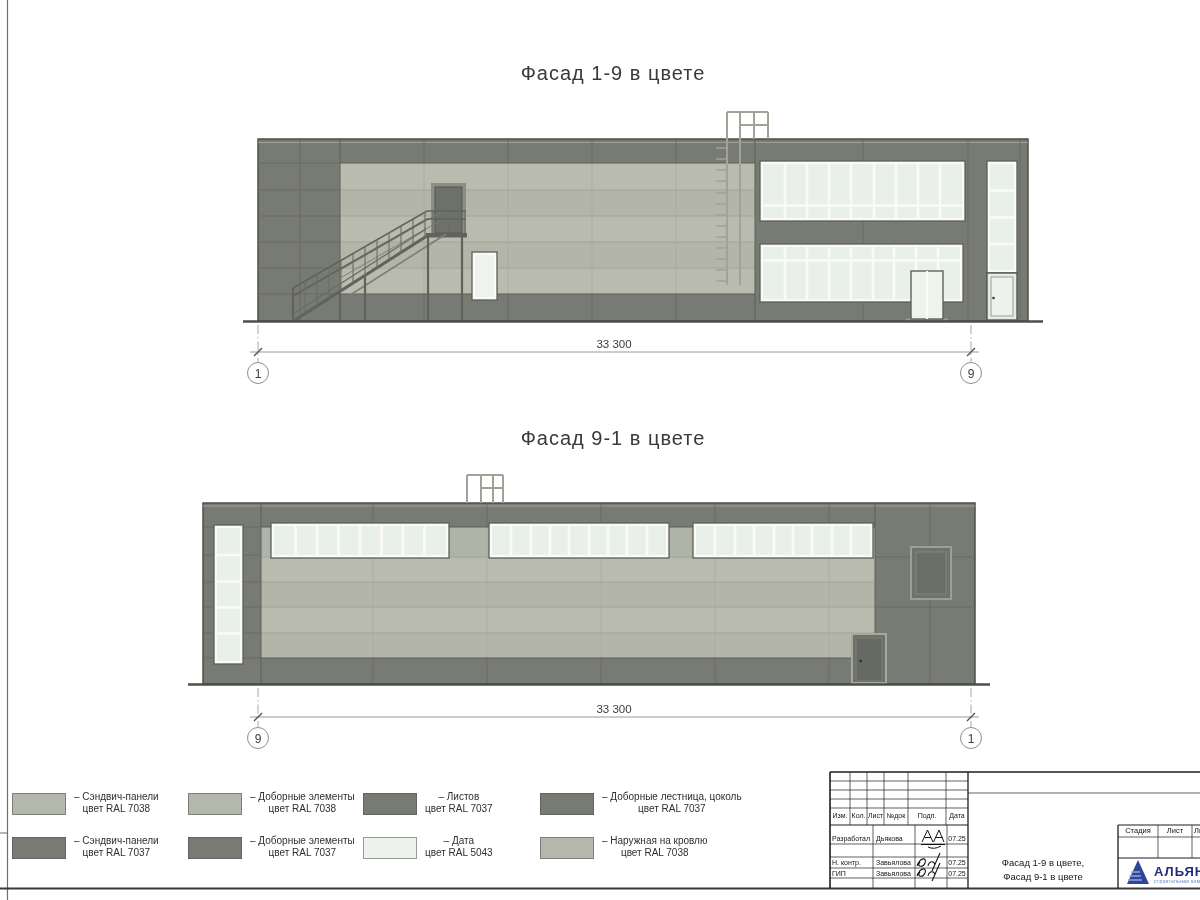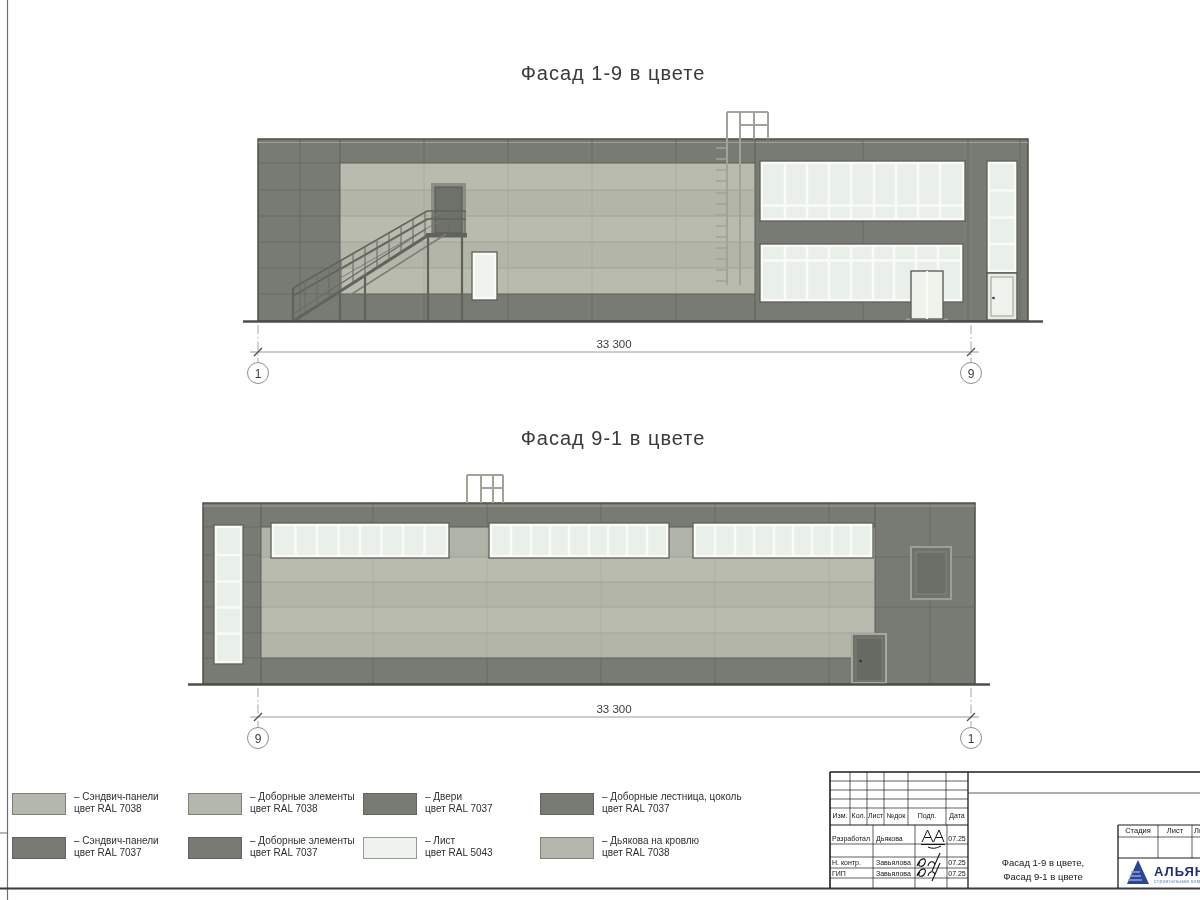--- a/index.html
+++ b/index.html
@@ -1,17 +1,17 @@
 <!DOCTYPE html>
 <html><head>
 <meta charset="utf-8">
 <style>
   html,body{margin:0;padding:0;}
   body{font-family:"Liberation Sans",sans-serif;}
-  .sheet{position:relative;width:1200px;height:900px;background:#ffffff;overflow:hidden;}
+  .sheet{position:relative;width:1200px;height:900px;background:#ffffff;overflow:hidden;text-align:center;}
   svg text{font-family:"Liberation Sans",sans-serif;}
   .t{fill:#3c3c3c;}
   .title-text{font-size:20px;letter-spacing:1px;fill:#3a3a3a;}
   .dim-text{font-size:11.5px;}
   .grid-num{font-size:12px;}
   .tbt{font-size:7px;fill:#141414;}
   .tbt2{font-size:9.5px;fill:#141414;}
   .tbh{font-size:7.5px;fill:#141414;}
   .legend{position:absolute;left:0;top:0;width:830px;height:120px;}
   .legend .item{position:absolute;}
@@ -271,39 +271,39 @@
   <div class="item" style="left:188px;top:837px;">
     <div class="sw" style="background: rgb(120, 123, 115);"></div>
     <div class="txt">
           <div>– Доборные элементы</div>
           <div>цвет RAL 7037</div>
         </div>
   </div>
   <div class="item" style="left:363px;top:793px;">
     <div class="sw" style="background: rgb(120, 123, 115);"></div>
     <div class="txt">
-          <div>– Двери</div>
+          <div>– Листов</div>
           <div>цвет RAL 7037</div>
         </div>
   </div>
   <div class="item" style="left:363px;top:837px;">
     <div class="sw" style="background: rgb(238, 242, 236);"></div>
     <div class="txt">
-          <div>– Лист</div>
+          <div>– Дата</div>
           <div>цвет RAL 5043</div>
         </div>
   </div>
   <div class="item" style="left:540px;top:793px;">
     <div class="sw" style="background: rgb(120, 123, 115);"></div>
     <div class="txt">
           <div>– Доборные лестница, цоколь</div>
           <div>цвет RAL 7037</div>
         </div>
   </div>
   <div class="item" style="left:540px;top:837px;">
     <div class="sw" style="background: rgb(180, 183, 171);"></div>
     <div class="txt">
-          <div>– Дьякова на кровлю</div>
+          <div>– Наружная на кровлю</div>
           <div>цвет RAL 7038</div>
         </div>
   </div>
 </div>
 </div>
 
 </body></html>

